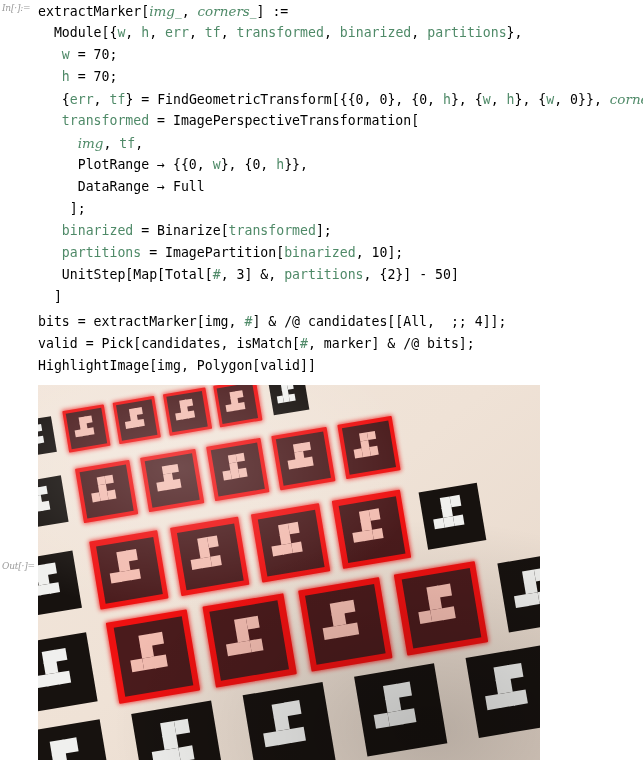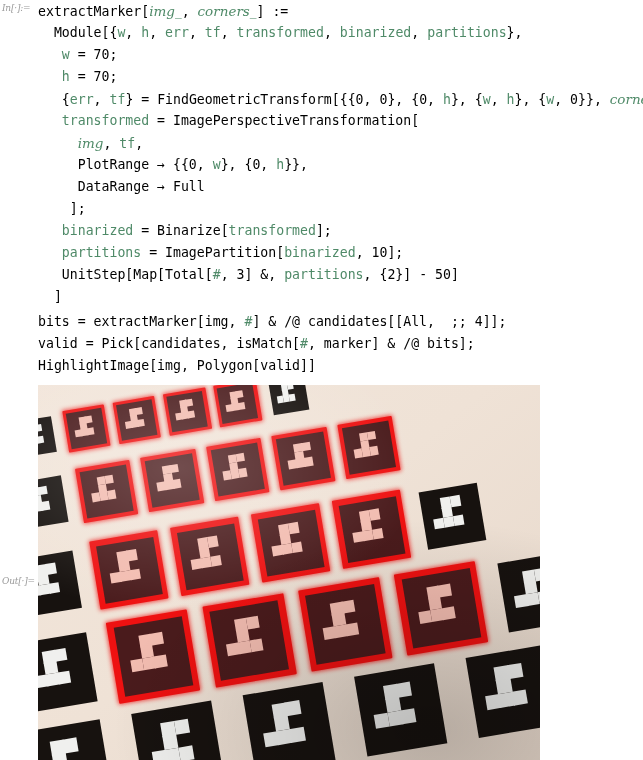--- a/index.html
+++ b/index.html
@@ -105,21 +105,21 @@
 <body>
 
 <div id="nb">
 
   <div class="cell-label" style="left:2px;top:3px;">In[·]:=</div>
 
   <div class="code code-in1" id="code1"><span class="ln"><span class="t-plain">extractMarker[</span><span class="t-pat">img_</span><span class="t-plain">, </span><span class="t-pat">corners_</span><span class="t-plain">] :=</span></span><span class="ln"><span class="t-plain">  Module[{</span><span class="t-local">w</span><span class="t-plain">, </span><span class="t-local">h</span><span class="t-plain">, </span><span class="t-local">err</span><span class="t-plain">, </span><span class="t-local">tf</span><span class="t-plain">, </span><span class="t-local">transformed</span><span class="t-plain">, </span><span class="t-local">binarized</span><span class="t-plain">, </span><span class="t-local">partitions</span><span class="t-plain">},</span></span><span class="ln"><span class="t-plain">   </span><span class="t-local">w</span><span class="t-plain"> = 70;</span></span><span class="ln"><span class="t-plain">   </span><span class="t-local">h</span><span class="t-plain"> = 70;</span></span><span class="ln"><span class="t-plain">   {</span><span class="t-local">err</span><span class="t-plain">, </span><span class="t-local">tf</span><span class="t-plain">} = FindGeometricTransform[{{0, 0}, {0, </span><span class="t-local">h</span><span class="t-plain">}, {</span><span class="t-local">w</span><span class="t-plain">, </span><span class="t-local">h</span><span class="t-plain">}, {</span><span class="t-local">w</span><span class="t-plain">, 0}}, </span><span class="t-pat">corners</span></span><span class="ln"><span class="t-plain">   </span><span class="t-local">transformed</span><span class="t-plain"> = ImagePerspectiveTransformation[</span></span><span class="ln"><span class="t-plain">     </span><span class="t-pat">img</span><span class="t-plain">, </span><span class="t-local">tf</span><span class="t-plain">,</span></span><span class="ln"><span class="t-plain">     PlotRange → {{0, </span><span class="t-local">w</span><span class="t-plain">}, {0, </span><span class="t-local">h</span><span class="t-plain">}},</span></span><span class="ln"><span class="t-plain">     DataRange → Full</span></span><span class="ln"><span class="t-plain">    ];</span></span><span class="ln"><span class="t-plain">   </span><span class="t-local">binarized</span><span class="t-plain"> = Binarize[</span><span class="t-local">transformed</span><span class="t-plain">];</span></span><span class="ln"><span class="t-plain">   </span><span class="t-local">partitions</span><span class="t-plain"> = ImagePartition[</span><span class="t-local">binarized</span><span class="t-plain">, 10];</span></span><span class="ln"><span class="t-plain">   UnitStep[Map[Total[</span><span class="t-slot">#</span><span class="t-plain">, 3] &amp;, </span><span class="t-local">partitions</span><span class="t-plain">, {2}] - 50]</span></span><span class="ln"><span class="t-plain">  ]</span></span></div>
 
   <div class="code code-in2" id="code2"><span class="ln"><span class="t-plain">bits = extractMarker[img, </span><span class="t-slot">#</span><span class="t-plain">] &amp; /@ candidates[[All,  ;; 4]];</span></span><span class="ln"><span class="t-plain">valid = Pick[candidates, isMatch[</span><span class="t-slot">#</span><span class="t-plain">, marker] &amp; /@ bits];</span></span><span class="ln"><span class="t-plain">HighlightImage[img, Polygon[valid]]</span></span></div>
 
-  <div class="cell-label" style="left:2px;top:576px;">Out[·]=</div>
+  <div class="cell-label" style="left:2px;top:561px;">Out[·]=</div>
 
   <div id="photo">
     <div class="table-wood"></div>
     <div class="paper"></div>
     <div class="mk-layer" id="mklayer">
         <div class="marker" style="left: 6px; top: -6px; width: 36px; height: 36px;">
           <div class="body">
             <div class="cellpx" style="left: 18px; top: 6px; width: 6.6px; height: 6.6px;"></div>
             <div class="cellpx" style="left: 18px; top: 18px; width: 6.6px; height: 6.6px;"></div>
           </div>

